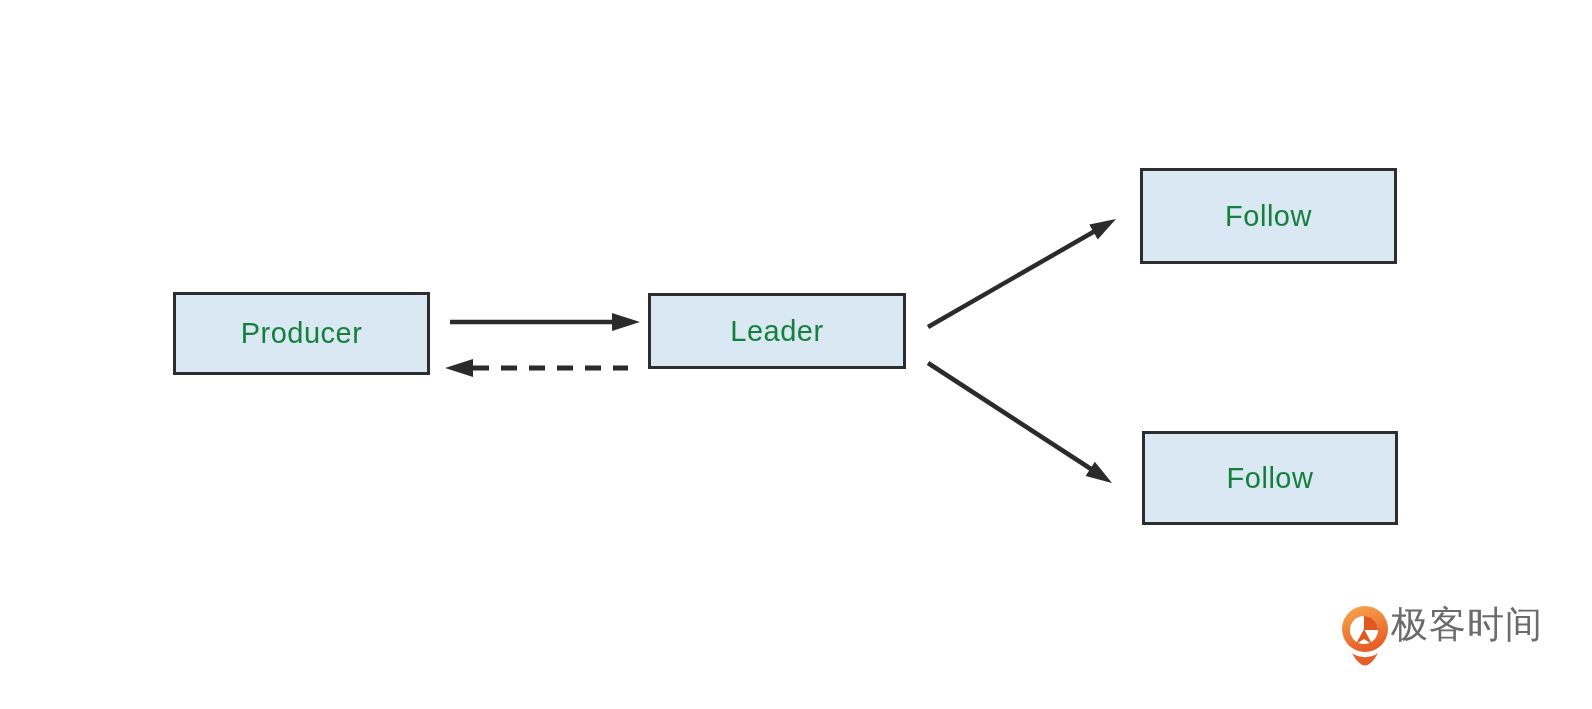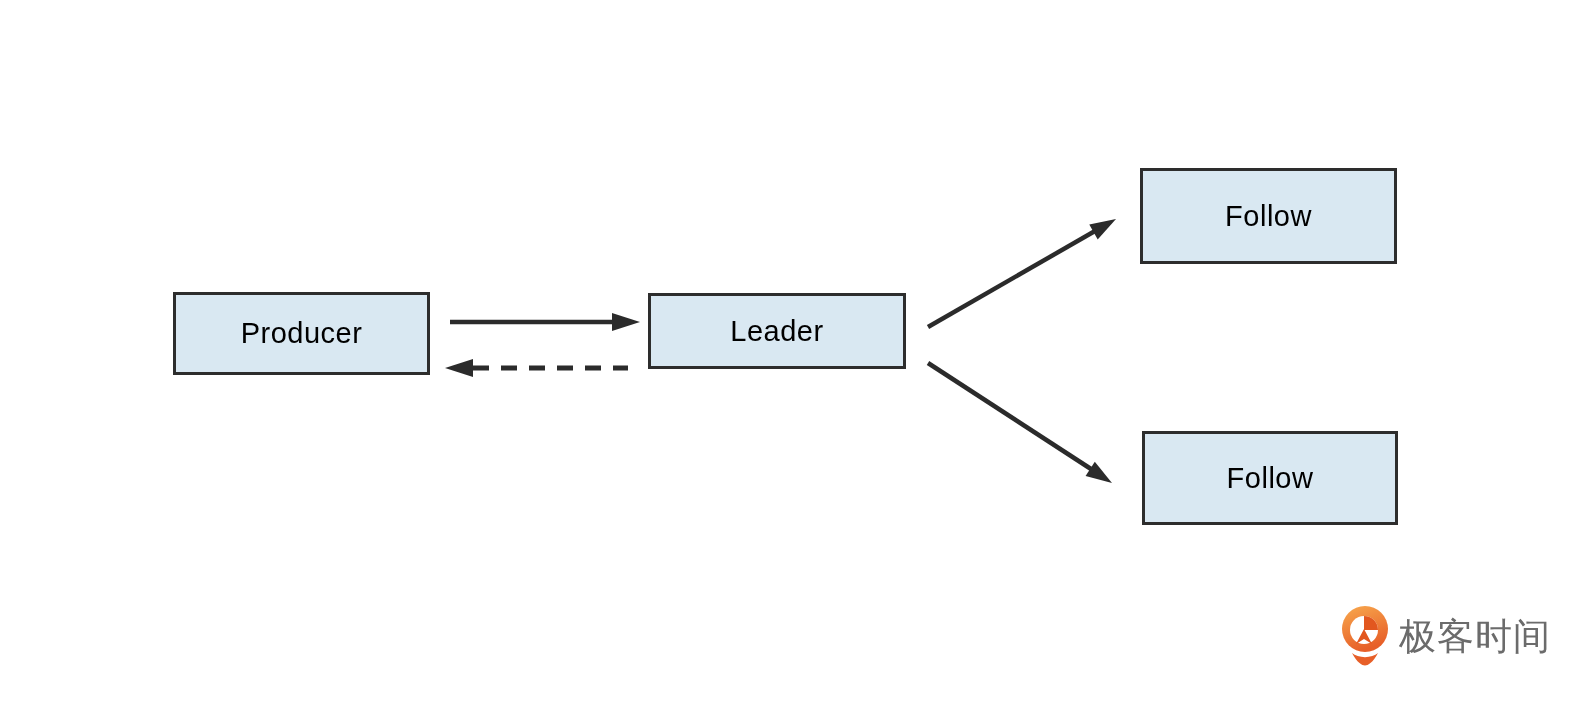--- a/index.html
+++ b/index.html
@@ -24,34 +24,34 @@
   }
   .node {
     position: absolute;
     box-sizing: border-box;
     background: #d9e8f2;
     border: 3px solid #2d2d2d;
     display: flex;
     align-items: center;
     justify-content: center;
     font-size: 29px;
-    color: #000000;
+    color: #15803d;
     letter-spacing: 0.5px;
   }
   .node-producer   { left: 173px;  top: 292px; width: 257px; height: 83px; }
   .node-leader     { left: 648px;  top: 293px; width: 258px; height: 76px; }
   .node-follow-top    { left: 1140px; top: 168px; width: 257px; height: 96px; }
   .node-follow-bottom { left: 1142px; top: 431px; width: 256px; height: 94px; }
   .logo {
     position: absolute;
     left: 1340px;
     top: 604px;
     display: flex;
-    align-items: center;
-    gap: 9px;
+    align-items: flex-start;
+    gap: 1px;
   }
   .logo-text {
     font-size: 37px;
     color: #6b6b6b;
     letter-spacing: 1px;
     line-height: 1;
     padding-top: 2px;
   }
 </style>
 </head>

